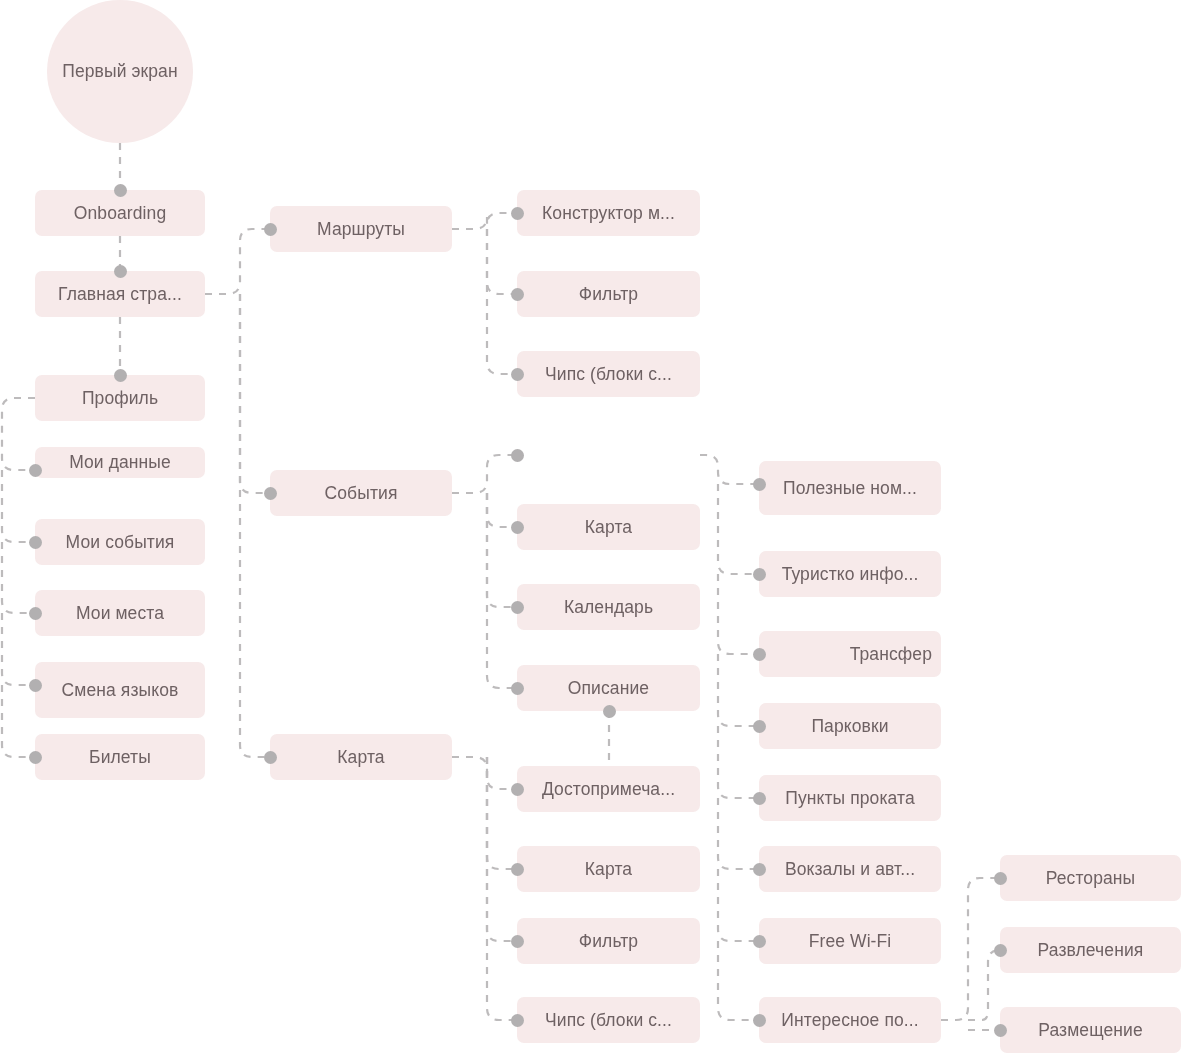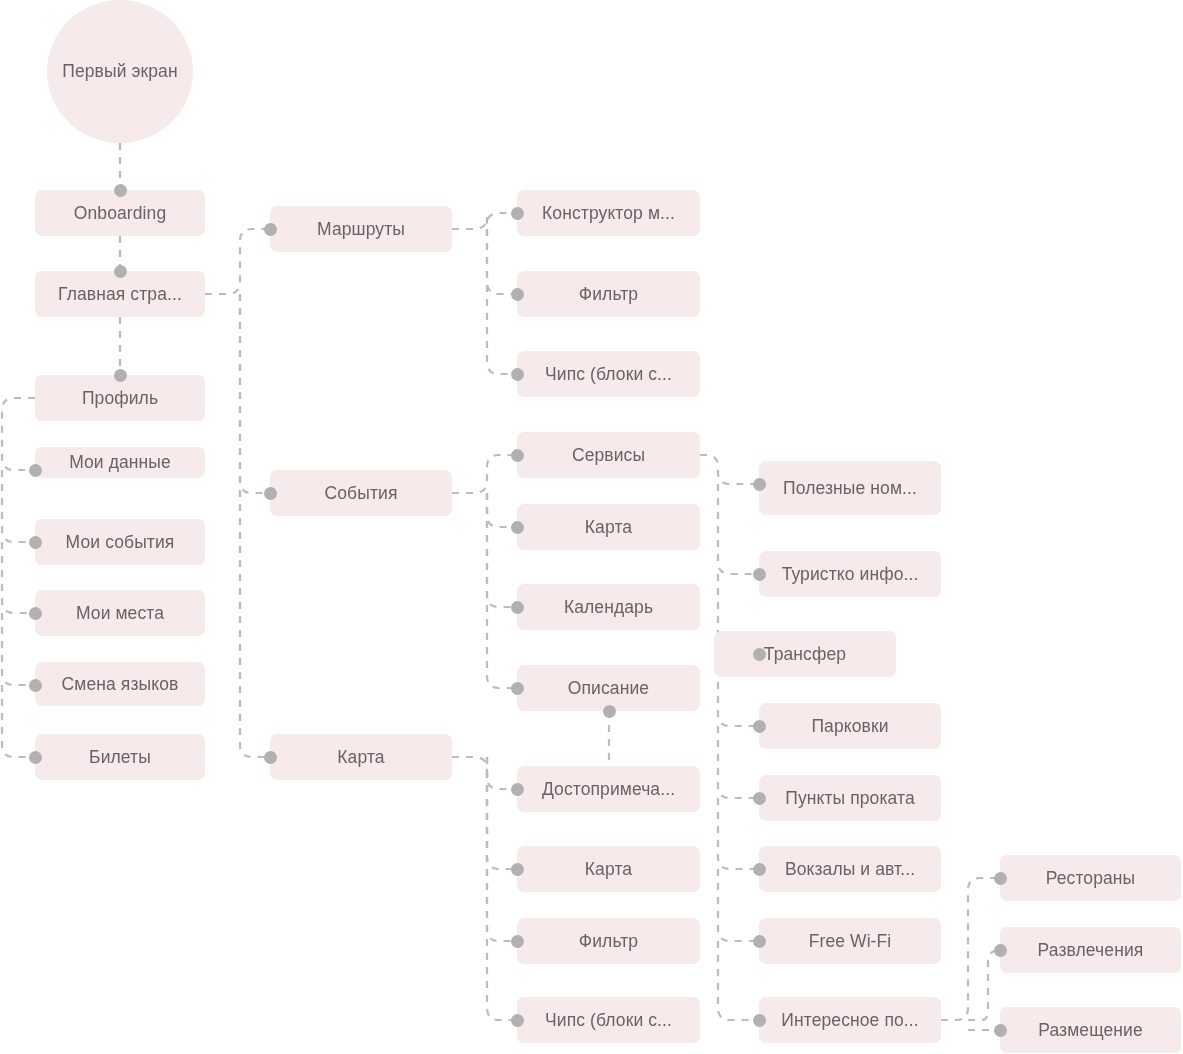--- a/index.html
+++ b/index.html
@@ -115,21 +115,21 @@
       </div>
       <div class="node" style="left: 35px; top: 447px; width: 170px; height: 31px; background: rgb(247, 234, 234); color: rgb(110, 97, 99);">
         <span>Мои данные</span>
       </div>
       <div class="node" style="left: 35px; top: 519px; width: 170px; height: 46px; background: rgb(247, 234, 234); color: rgb(110, 97, 99);">
         <span>Мои события</span>
       </div>
       <div class="node" style="left: 35px; top: 590px; width: 170px; height: 46px; background: rgb(247, 234, 234); color: rgb(110, 97, 99);">
         <span>Мои места</span>
       </div>
-      <div class="node" style="left: 35px; top: 662px; width: 170px; height: 44px; background: rgb(247, 234, 234); color: rgb(110, 97, 99);">
+      <div class="node" style="left: 35px; top: 662px; width: 170px; height: 56px; background: rgb(247, 234, 234); color: rgb(110, 97, 99);">
         <span>Смена языков</span>
       </div>
       <div class="node" style="left: 35px; top: 734px; width: 170px; height: 46px; background: rgb(247, 234, 234); color: rgb(110, 97, 99);">
         <span>Билеты</span>
       </div>
       <div class="node" style="left: 270px; top: 206px; width: 182px; height: 46px; background: rgb(247, 234, 234); color: rgb(110, 97, 99);">
         <span>Маршруты</span>
       </div>
       <div class="node" style="left: 270px; top: 470px; width: 182px; height: 46px; background: rgb(247, 234, 234); color: rgb(110, 97, 99);">
         <span>События</span>
@@ -139,23 +139,20 @@
       </div>
       <div class="node" style="left: 517px; top: 190px; width: 183px; height: 46px; background: rgb(247, 234, 234); color: rgb(110, 97, 99);">
         <span>Конструктор м...</span>
       </div>
       <div class="node" style="left: 517px; top: 271px; width: 183px; height: 46px; background: rgb(247, 234, 234); color: rgb(110, 97, 99);">
         <span>Фильтр</span>
       </div>
       <div class="node" style="left: 517px; top: 351px; width: 183px; height: 46px; background: rgb(247, 234, 234); color: rgb(110, 97, 99);">
         <span>Чипс (блоки с...</span>
       </div>
-      <div class="node" style="left: 517px; top: 432px; width: 183px; height: 46px; background: rgb(247, 234, 234); color: rgb(110, 97, 99);">
-        <span>Сервисы</span>
-      </div>
       <div class="node" style="left: 517px; top: 504px; width: 183px; height: 46px; background: rgb(247, 234, 234); color: rgb(110, 97, 99);">
         <span>Карта</span>
       </div>
       <div class="node" style="left: 517px; top: 584px; width: 183px; height: 46px; background: rgb(247, 234, 234); color: rgb(110, 97, 99);">
         <span>Календарь</span>
       </div>
       <div class="node" style="left: 517px; top: 665px; width: 183px; height: 46px; background: rgb(247, 234, 234); color: rgb(110, 97, 99);">
         <span>Описание</span>
       </div>
       <div class="node" style="left: 517px; top: 766px; width: 183px; height: 46px; background: rgb(247, 234, 234); color: rgb(110, 97, 99);">
@@ -169,21 +166,21 @@
       </div>
       <div class="node" style="left: 517px; top: 997px; width: 183px; height: 46px; background: rgb(247, 234, 234); color: rgb(110, 97, 99);">
         <span>Чипс (блоки с...</span>
       </div>
       <div class="node" style="left: 759px; top: 461px; width: 182px; height: 54px; background: rgb(247, 234, 234); color: rgb(110, 97, 99);">
         <span>Полезные ном...</span>
       </div>
       <div class="node" style="left: 759px; top: 551px; width: 182px; height: 46px; background: rgb(247, 234, 234); color: rgb(110, 97, 99);">
         <span>Туристко инфо...</span>
       </div>
-      <div class="node" style="left: 714px; top: 631px; width: 182px; height: 46px; background: rgb(247, 234, 234); color: rgb(110, 97, 99);">
+      <div class="node" style="left: 759px; top: 631px; width: 182px; height: 46px; background: rgb(247, 234, 234); color: rgb(110, 97, 99); justify-content: flex-end;">
         <span>Трансфер</span>
       </div>
       <div class="node" style="left: 759px; top: 703px; width: 182px; height: 46px; background: rgb(247, 234, 234); color: rgb(110, 97, 99);">
         <span>Парковки</span>
       </div>
       <div class="node" style="left: 759px; top: 846px; width: 182px; height: 46px; background: rgb(247, 234, 234); color: rgb(110, 97, 99);">
         <span>Вокзалы и авт...</span>
       </div>
       <div class="node" style="left: 759px; top: 775px; width: 182px; height: 46px; background: rgb(247, 234, 234); color: rgb(110, 97, 99);">
         <span>Пункты проката</span>

